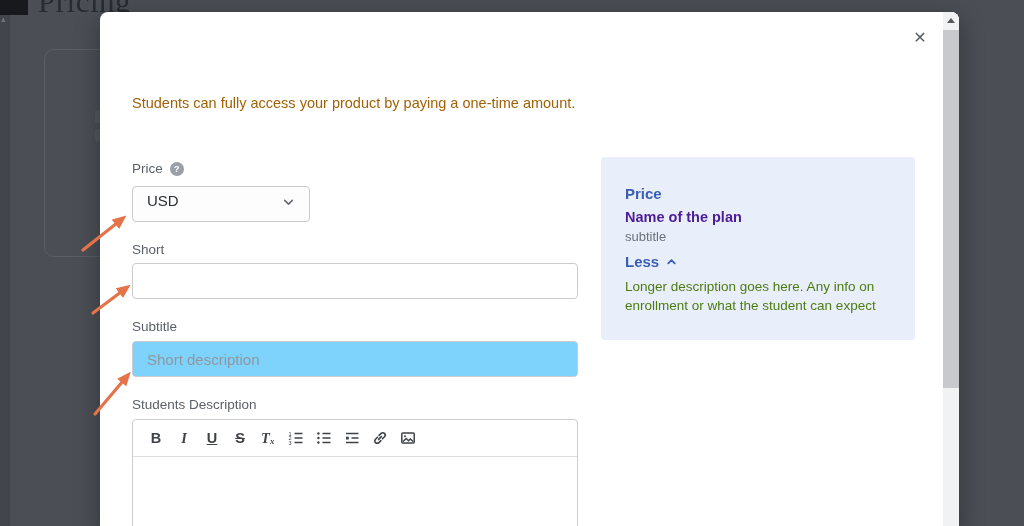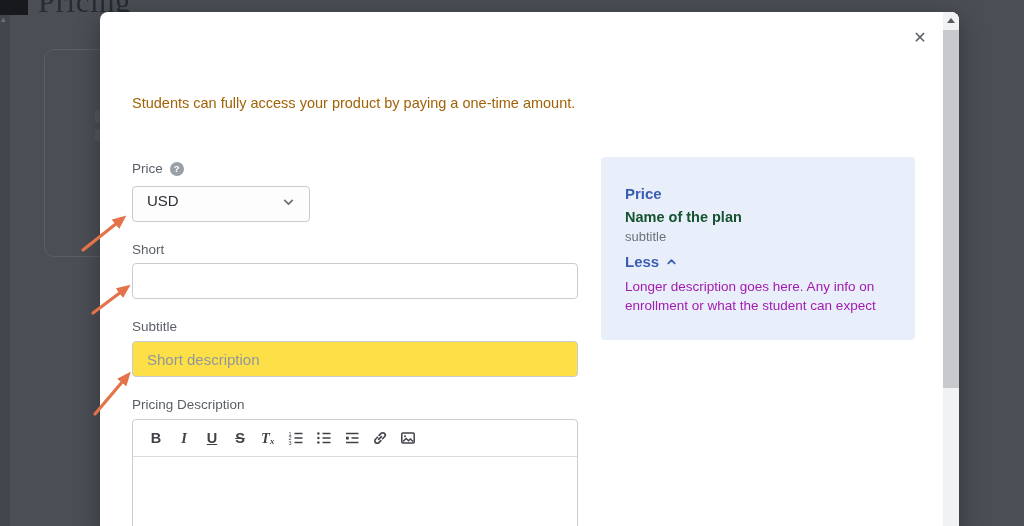--- a/index.html
+++ b/index.html
@@ -41,47 +41,47 @@
                font-size:9.5px; font-weight:700; display:inline-flex; align-items:center; justify-content:center; }
 
   .ctl { position:absolute; border:1px solid #c9cbce; border-radius:4px; background:#fff; font-size:15px; }
   .currency-select { left:32px; top:174px; width:178px; height:36px; display:flex; align-items:flex-end;
                      padding:12px 14px; color:#2b2f35; cursor:pointer; background:#fdfdfd; }
   .currency-select .sel-text { flex:1; }
   .txt-input { height:36px; padding:0 14px; color:#2b2f35; outline:none; }
   .txt-input::placeholder { color:#92969e; opacity:1; }
   .inp-amount { left:218px; top:174px; width:260px; }
   .inp-name { left:32px; top:251px; width:446px; }
-  .inp-subtitle { left:32px; top:329px; width:446px; background:#fde047; }
+  .inp-subtitle { left:32px; top:329px; width:446px; background:#7dd3fc; }
 
   
   .editor { position:absolute; left:32px; top:407px; width:446px; height:158px;
             border:1px solid #cdcdcd; border-radius:4px; background:#fff; }
   .editor-toolbar { height:37px; border-bottom:1px solid #dcdcdc; display:flex; align-items:center;
                     padding:0 12px; gap:6px; }
   .tb-btn { width:22px; height:24px; border:none; background:none; cursor:pointer; color:#3f4247;
             font-size:14.5px; display:flex; align-items:center; justify-content:center; }
   .tb-bold { font-weight:700; }
   .tb-italic { font-family:"Liberation Serif", serif; font-style:italic; font-weight:600; }
   .tb-underline { text-decoration:underline; font-weight:600; }
   .tb-strike { text-decoration:line-through; font-weight:600; }
   .tb-clear { font-family:"Liberation Serif", serif; font-style:italic; font-weight:600; }
   .tb-btn svg { display:block; }
   .editor-body { height:120px; cursor:text; }
 
   
   .preview { position:absolute; left:501px; top:145px; width:314px; height:183px;
              background:#e9eefb; border-radius:4px; padding:28px 14px 0 24px; }
   .pv-price { font-size:15px; font-weight:700; color:#3a5eb4; }
-  .pv-name { margin-top:7px; font-size:14.5px; font-weight:700; color:#14532d; }
+  .pv-name { margin-top:7px; font-size:14.5px; font-weight:700; color:#4c1d95; }
   .pv-subtitle { margin-top:4px; font-size:13px; color:#6c717a; }
   .pv-less { margin-top:9px; display:inline-flex; align-items:center; gap:6px; border:none; background:none;
              font-size:15px; font-weight:700; color:#3a5eb4; cursor:pointer; padding:0;
              font-family:"Liberation Sans", sans-serif; }
-  .pv-desc { margin-top:6px; font-size:13.5px; line-height:19px; color:#a21caf; width:276px; }
+  .pv-desc { margin-top:6px; font-size:13.5px; line-height:19px; color:#4d7c0f; width:276px; }
 
   
   .scrollbar { position:absolute; right:0; top:0; width:16px; height:520px; background:#f1f2f4;
                border-radius:0 8px 0 0; }
   .scroll-up { position:absolute; top:0; left:0; width:16px; height:17px; background:#f1f2f4;
                border:none; cursor:pointer; border-radius:0 8px 0 0; }
   .scroll-up::after { content:""; position:absolute; left:4px; top:6px; width:0; height:0;
                border-left:4px solid transparent; border-right:4px solid transparent;
                border-bottom:5px solid #56595e; }
   .scroll-thumb { position:absolute; top:18px; left:0; width:16px; height:358px; background:#c7c9cc; }
@@ -123,21 +123,21 @@
     </svg>
   </div>
 
 
   <div class="field-label lab-name">Short</div>
   <input class="ctl txt-input inp-name" value="" style="">
 
   <div class="field-label lab-subtitle">Subtitle</div>
   <input class="ctl txt-input inp-subtitle" placeholder="Short description" style="">
 
-  <div class="field-label lab-desc">Pricing Description</div>
+  <div class="field-label lab-desc">Students Description</div>
 
   <div class="editor">
     <div class="editor-toolbar">
       <button class="tb-btn tb-bold">B</button>
       <button class="tb-btn tb-italic">I</button>
       <button class="tb-btn tb-underline">U</button>
       <button class="tb-btn tb-strike">S</button>
       <button class="tb-btn tb-clear">Tₓ</button>
       <button class="tb-btn">
         <svg width="16" height="16" viewBox="0 0 16 16">

